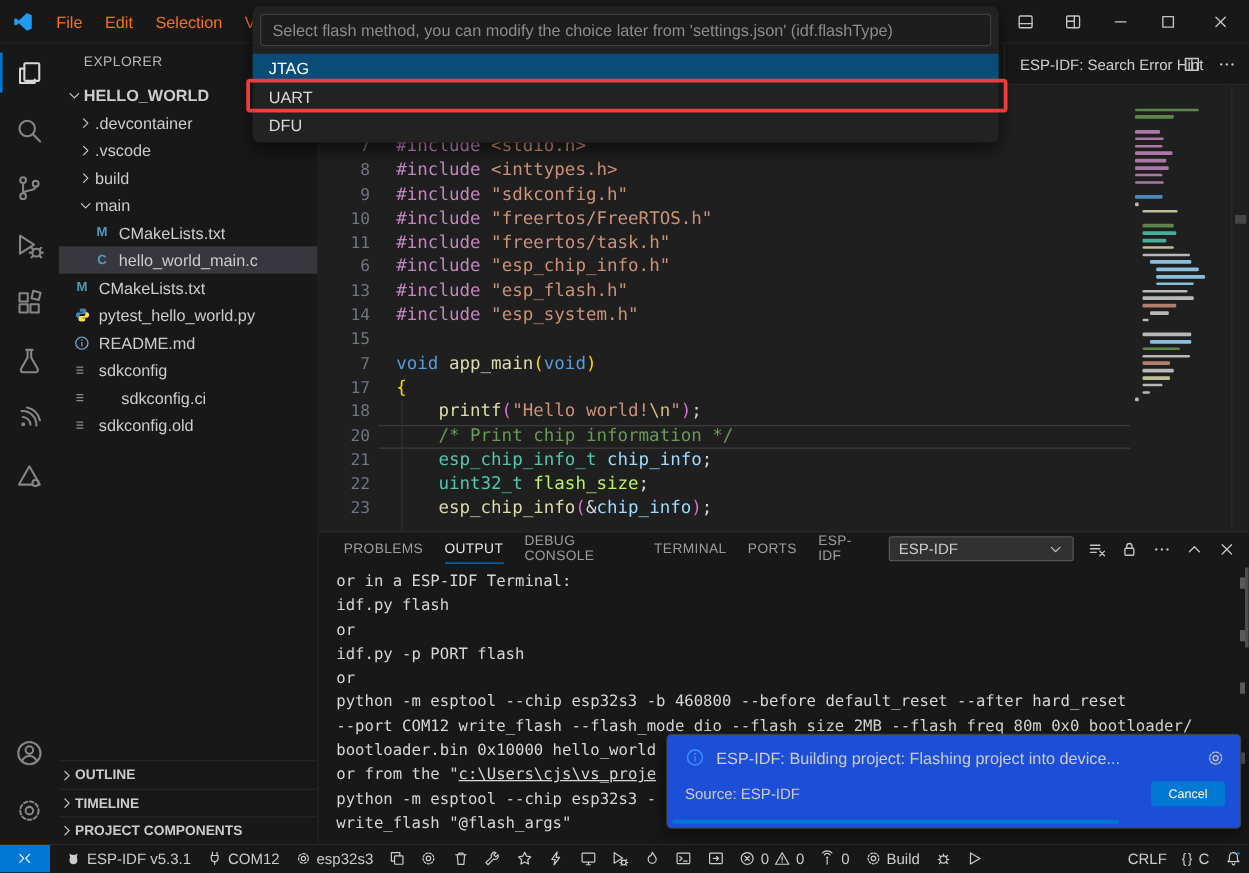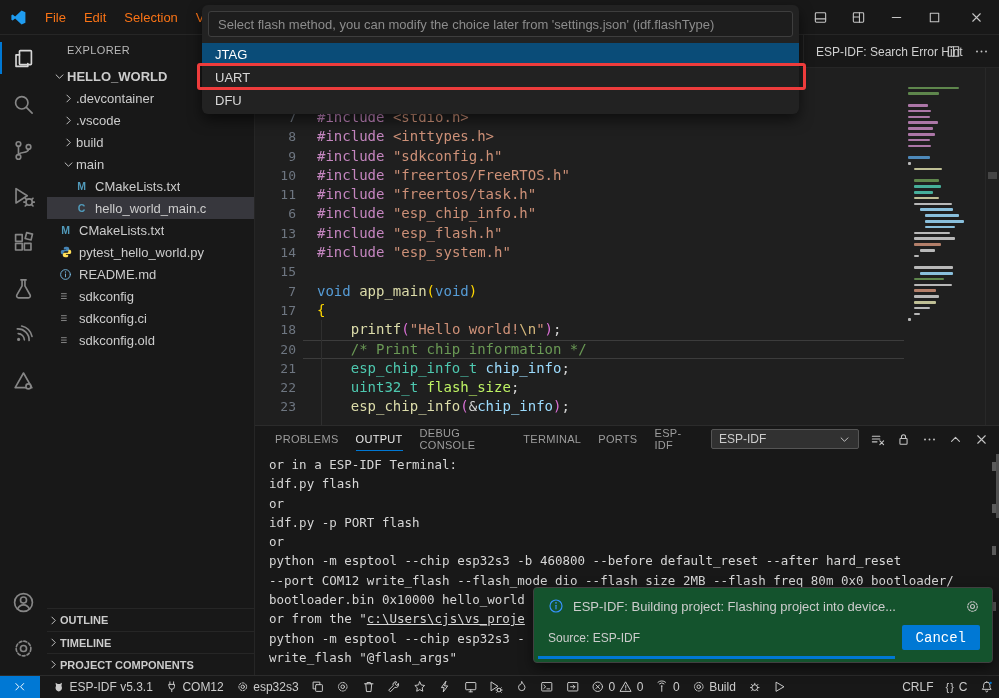--- a/index.html
+++ b/index.html
@@ -74,27 +74,27 @@
 .braces{font-size:11px;letter-spacing:1px}
 
 .quickpick{position:absolute;left:202px;top:5px;width:597px;background:#222222;border-radius:6px;z-index:100;box-shadow:0 6px 14px rgba(0,0,0,.55);padding-bottom:2px;overflow:hidden}
 .qp-input{display:block;width:585px;margin:6px;height:26px;border:1px solid #3e3e3e;background:#1d1d1d;border-radius:3px;padding:0 9px;color:#d0d0d0;font-size:13px;font-family:"Liberation Sans",sans-serif;outline:none}
 .qp-input::placeholder{color:#8c8c8c}
 .qp-list{margin-top:3px}
 .qp-row{height:23px;display:flex;align-items:center;padding-left:13px;font-size:13px;color:#d8d8d8}
 .qp-row.focused{background:#0a4c78;color:#ffffff}
 .annotation{position:absolute;left:197px;top:63px;width:609px;height:27px;border:3px solid #ee3c3c;border-radius:3px;z-index:110}
 
-.notification{position:absolute;left:533px;top:587px;width:460px;height:76px;background:#14532d;border:1px solid #404040;border-radius:4px;z-index:60;box-shadow:0 5px 14px rgba(0,0,0,.5)}
+.notification{position:absolute;left:533px;top:587px;width:460px;height:76px;background:#1d4ed8;border:1px solid #404040;border-radius:4px;z-index:60;box-shadow:0 5px 14px rgba(0,0,0,.5)}
 .n-row1{display:flex;align-items:center;padding:10px 12px 0 14px;gap:9px}
 .n-title{font-size:13px;color:#cccccc;flex:1;white-space:nowrap;overflow:hidden}
 .n-info{color:#3794ff}
 .n-row2{display:flex;align-items:center;padding:11px 12px 0 14px}
 .n-source{font-size:12px;color:#cccccc}
-.n-cancel{margin-left:auto;background:#0078d4;color:#fff;font-size:14px;padding:4.5px 14px;border-radius:2px;border:none;font-family:Liberation Mono, monospace}
+.n-cancel{margin-left:auto;background:#0078d4;color:#fff;font-size:10px;padding:4.5px 14px;border-radius:2px;border:none;font-family:Liberation Sans, sans-serif}
 .n-progress{position:absolute;left:4px;bottom:3px;height:3px;background:#0078d4}
 </style>
 </head>
 <body>
 
 <div id="app">
 
   <div class="titlebar">
     <span class="logo">
       <svg width="17" height="17" viewBox="0 0 16 16">
@@ -296,21 +296,21 @@
             <span class="lbl">README.md</span>
           </div>
           <div class="row" style="padding-left: 10px;">
             <span class="ficon">
               <svg width="13" height="13" viewBox="0 0 16 16" fill="none" stroke="currentColor" stroke-width="1.15" stroke-linecap="round" stroke-linejoin="round" style="color:#8a8a8a">
                 <path d="M3 4.5h6M3 7.5h6M3 10.5h6"></path>
               </svg>
             </span>
             <span class="lbl">sdkconfig</span>
           </div>
-          <div class="row" style="padding-left: 10px;">
+          <div class="row" style="padding-left: 10px; gap: 18px;">
             <span class="ficon">
               <svg width="13" height="13" viewBox="0 0 16 16" fill="none" stroke="currentColor" stroke-width="1.15" stroke-linecap="round" stroke-linejoin="round" style="color:#8a8a8a">
                 <path d="M3 4.5h6M3 7.5h6M3 10.5h6"></path>
               </svg>
             </span>
             <span class="lbl">sdkconfig.ci</span>
           </div>
           <div class="row" style="padding-left: 10px;">
             <span class="ficon">
               <svg width="13" height="13" viewBox="0 0 16 16" fill="none" stroke="currentColor" stroke-width="1.15" stroke-linecap="round" stroke-linejoin="round" style="color:#8a8a8a">

